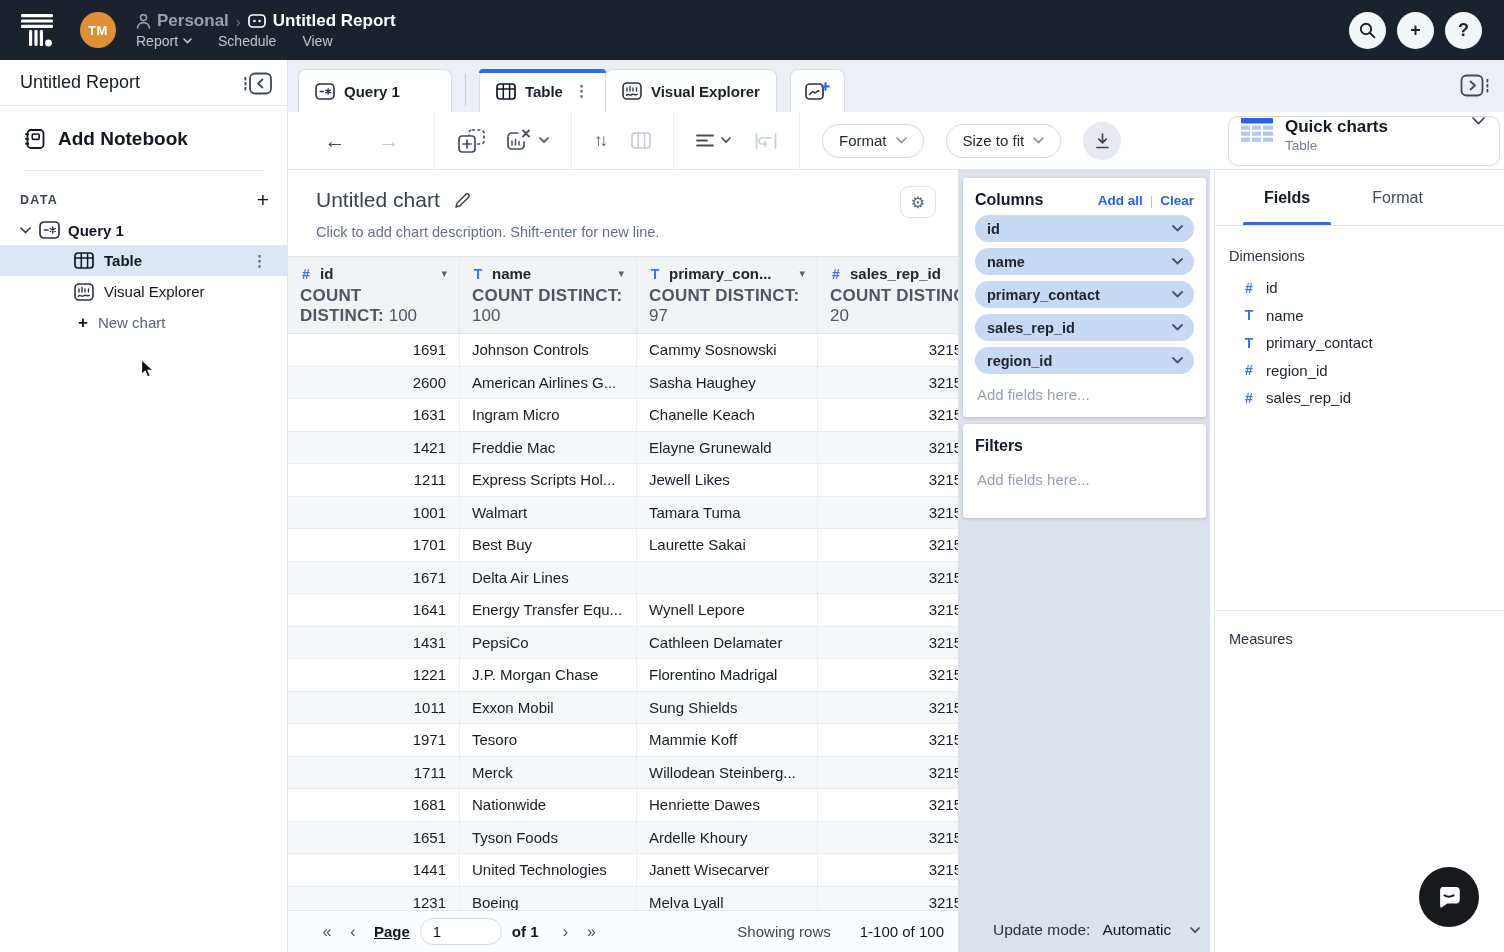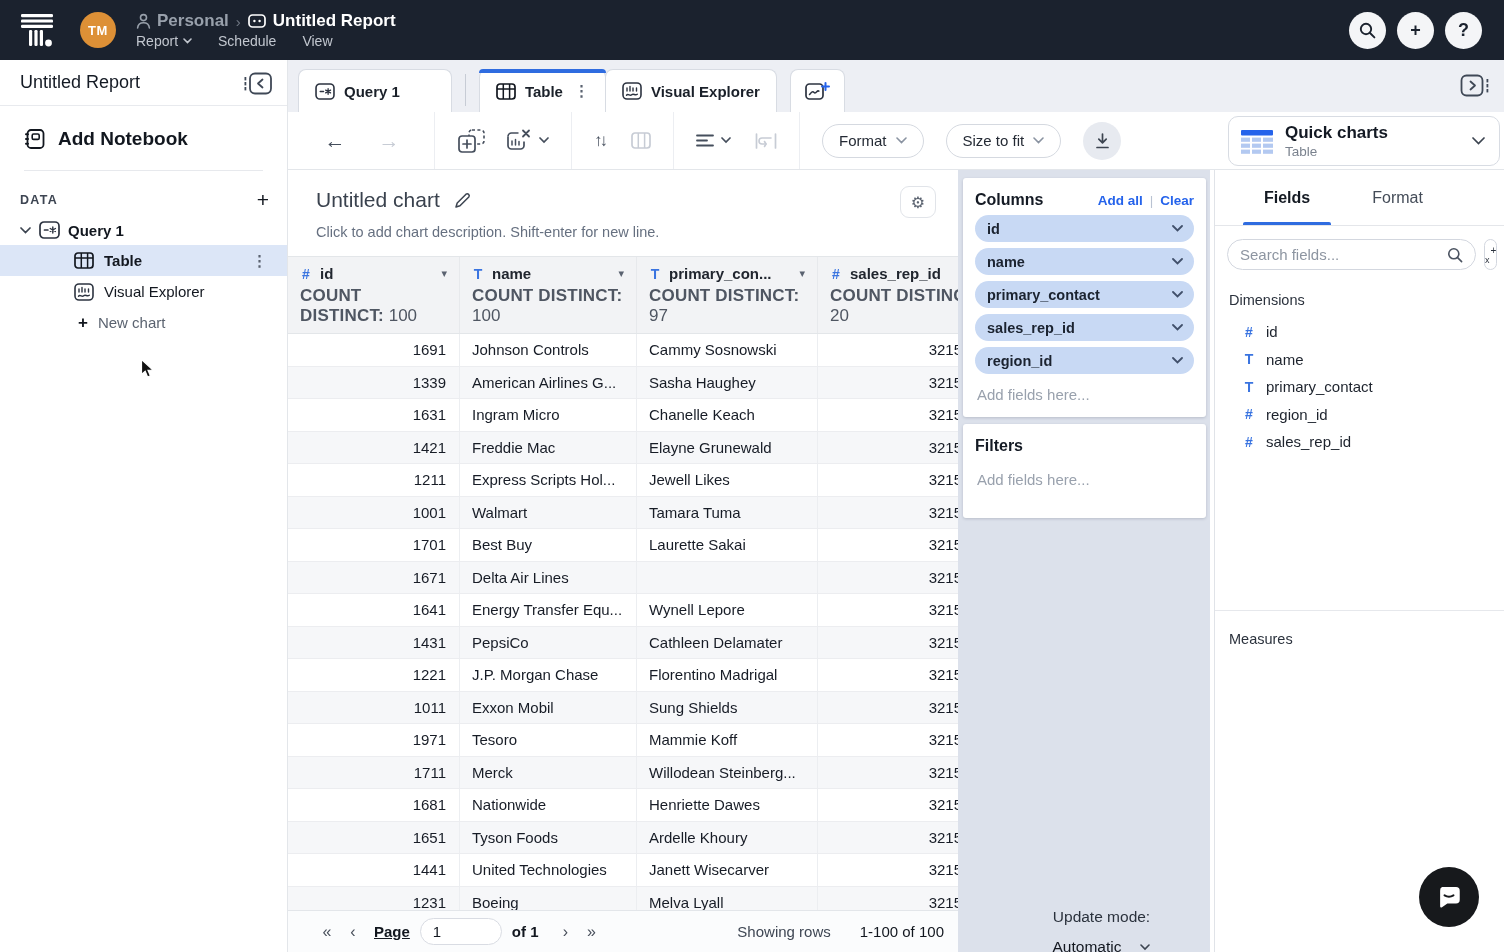--- a/index.html
+++ b/index.html
@@ -52,21 +52,21 @@
   .tb-btn { display:flex; align-items:center; justify-content:center; color:#454e5c; }
   .tb-btn.disabled { color:#c7ccd5; }
   .tb-arrow { font-size:21px; width:46px; text-align:center; }
   .tb-sep { width:1px; align-self:stretch; background:#eceef2; }
   .tb-group { display:flex; align-items:center; gap:18px; padding:0 22px; }
   .pill-btn { height:34px; border:1px solid #d5d9e0; border-radius:17px; background:#fff; display:flex; align-items:center; gap:9px; padding:0 16px; font-size:15px; color:#242a34; font-family:inherit; }
   .dl-btn { width:38px; height:38px; border-radius:50%; background:#e7eaf0; display:flex; align-items:center; justify-content:center; }
   .sort-glyph { font-size:17px; font-weight:bold; letter-spacing:-3px; color:#454e5c; }
 
   
-  .quickcharts { position:absolute; left:1228px; top:116px; width:272px; height:50px; background:#fff; border:1px solid #d8dce3; border-radius:10px; display:flex; align-items:center; padding:0 14px 0 12px; z-index:9; }
+  .quickcharts { position:absolute; left:1228px; top:116px; width:272px; height:50px; background:#fff; border:1px solid #d8dce3; border-radius:10px; display:flex; align-items:flex-start; padding:0 14px 0 12px; z-index:9; }
   .qc-text { margin-left:12px; flex:1; }
   .qc-title { font-size:17px; font-weight:bold; color:#141a24; }
   .qc-sub { font-size:13.5px; color:#7a828e; margin-top:1px; }
 
   
   .content { position:absolute; left:288px; top:170px; width:720px; height:740px; background:#fff; overflow:hidden; z-index:1; }
   .chart-title-row { position:absolute; left:28px; top:18px; display:flex; align-items:center; gap:14px; }
   .chart-title { font-size:21px; color:#3a424e; }
   .gear-btn { position:absolute; left:612px; top:16px; width:36px; height:32px; border:1px solid #e1e4e9; border-radius:9px; display:flex; align-items:center; justify-content:center; font-size:16px; color:#5b6370; background:#fff; }
   .chart-desc { position:absolute; left:28px; top:54px; font-size:14.5px; color:#667080; }
@@ -100,21 +100,21 @@
   
   .ovl { position:absolute; left:958px; top:170px; width:252px; bottom:0; background:#dce1eb; z-index:5; }
   .card { background:#fff; border-radius:3px; margin:8px 4px 0 5px; box-shadow:0 1px 3px rgba(20,30,50,.18); padding:13px 12px 14px 12px; }
   .card-head { display:flex; align-items:baseline; }
   .card-title { font-size:16px; font-weight:bold; color:#141a24; flex:1; }
   .card-links { font-size:13.5px; font-weight:bold; color:#2563eb; display:flex; gap:7px; align-items:center; }
   .card-links .vbar { color:#b9c2d2; font-weight:normal; }
   .pill { height:27px; background:#c8d9f4; border-radius:14px; display:flex; align-items:center; padding:0 11px 0 12px; margin-top:6px; }
   .pill-name { font-size:14.5px; font-weight:bold; color:#1b2330; flex:1; }
   .add-fields { font-size:15px; color:#99a1ad; margin-top:12px; padding-left:2px; }
-  .upd-footer { position:absolute; left:0; right:0; bottom:0; height:44px; display:flex; align-items:center; padding-left:35px; gap:12px; font-size:15.5px; color:#2a313c;flex-direction:column; }
+  .upd-footer { position:absolute; left:0; right:0; bottom:0; height:44px; display:flex; align-items:center; padding-left:35px; gap:12px; font-size:15.5px; color:#2a313c; }
   .upd-val { display:flex; align-items:center; gap:19px; color:#12171f; }
 
   
   .rpanel { position:absolute; left:1214px; top:170px; right:0; bottom:0; background:#fff; border-left:1px solid #e0e3e8; z-index:6; }
   .rp-tabs { height:56px; border-bottom:1px solid #e4e6ea; display:flex; padding-left:46px; gap:56px; }
   .rp-tab { font-size:16px; color:#444c58; display:flex; align-items:center; position:relative; padding:0 3px; }
   .rp-tab.active { font-weight:bold; color:#141a23; }
   .rp-tab.active::after { content:""; position:absolute; left:-18px; right:-18px; bottom:0; height:3px; background:#2f6ce0; border-radius:2px 2px 0 0; }
   .rp-search-row { display:flex; gap:8px; margin:13px 12px 0 12px; }
   .rp-search { flex:1; height:31px; border:1px solid #d3d7df; border-radius:16px; display:flex; align-items:center; padding:0 12px; gap:8px; }
@@ -448,21 +448,21 @@
         </div>
       </div>
     <div>
         <div class="tr">
           <div class="td num">1691</div>
           <div class="td">Johnson Controls</div>
           <div class="td">Cammy Sosnowski</div>
           <div class="td num-rep">3215</div>
         </div>
         <div class="tr alt">
-          <div class="td num">1339</div>
+          <div class="td num">2600</div>
           <div class="td">American Airlines G...</div>
           <div class="td">Sasha Haughey</div>
           <div class="td num-rep">3215</div>
         </div>
         <div class="tr">
           <div class="td num">1631</div>
           <div class="td">Ingram Micro</div>
           <div class="td">Chanelle Keach</div>
           <div class="td num-rep">3215</div>
         </div>
@@ -647,32 +647,20 @@
         </svg>
     </span>
   </div>
 </div>
 
 <div class="rpanel">
   <div class="rp-tabs">
     <div class="rp-tab active">Fields</div>
     <div class="rp-tab">Format</div>
   </div>
-  <div class="rp-search-row">
-    <div class="rp-search">
-      <input placeholder="Search fields..." style="">
-      <svg width="16" height="16" viewBox="0 0 16 16">
-          <circle cx="6.8" cy="6.8" r="5" fill="none" stroke="#4a5260" stroke-width="1.6"></circle>
-          <path d="M10.6 10.6l4 4" stroke="#4a5260" stroke-width="1.6" stroke-linecap="round"></path>
-        </svg>
-    </div>
-    <span class="fx-btn">
-        <span><i></i><sub>x</sub><sup>+</sup></span>
-      </span>
-  </div>
   <div class="rp-sec-label">Dimensions</div>
   <div>
       <div class="dim-item">
         <span class="type-ico">#</span>
         <span>id</span>
       </div>
       <div class="dim-item">
         <span class="type-ico">T</span>
         <span>name</span>
       </div>

